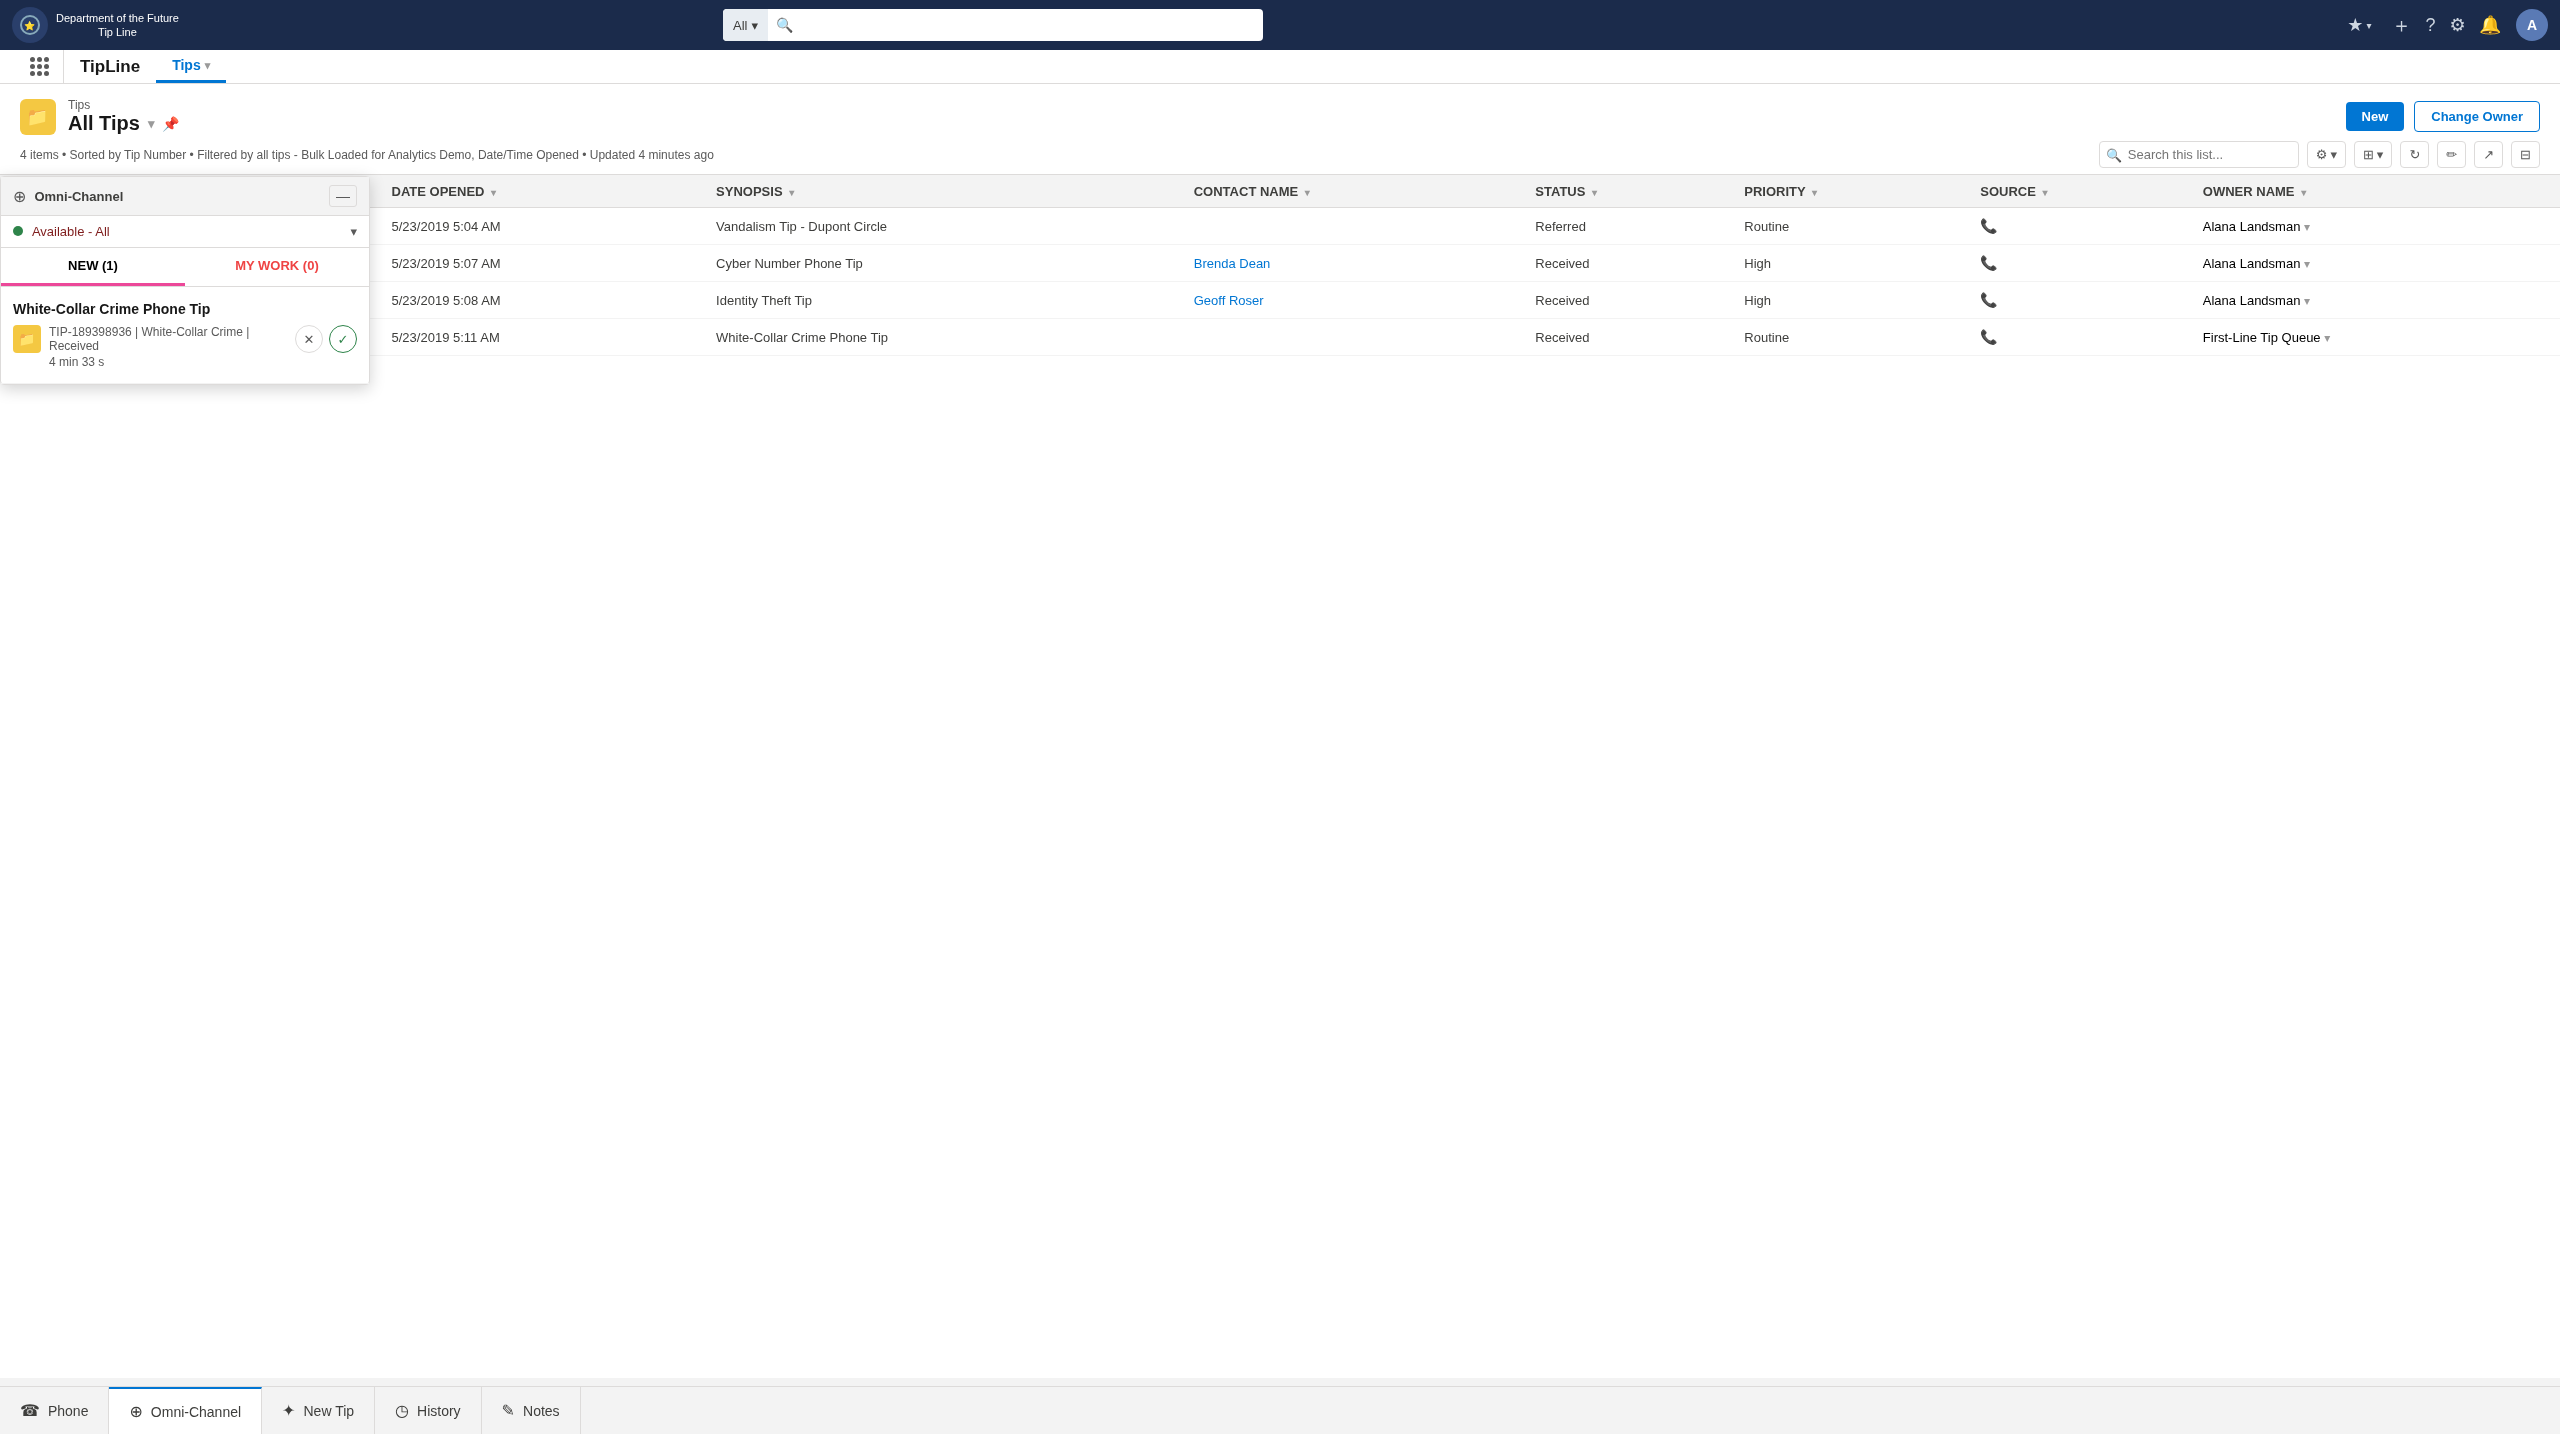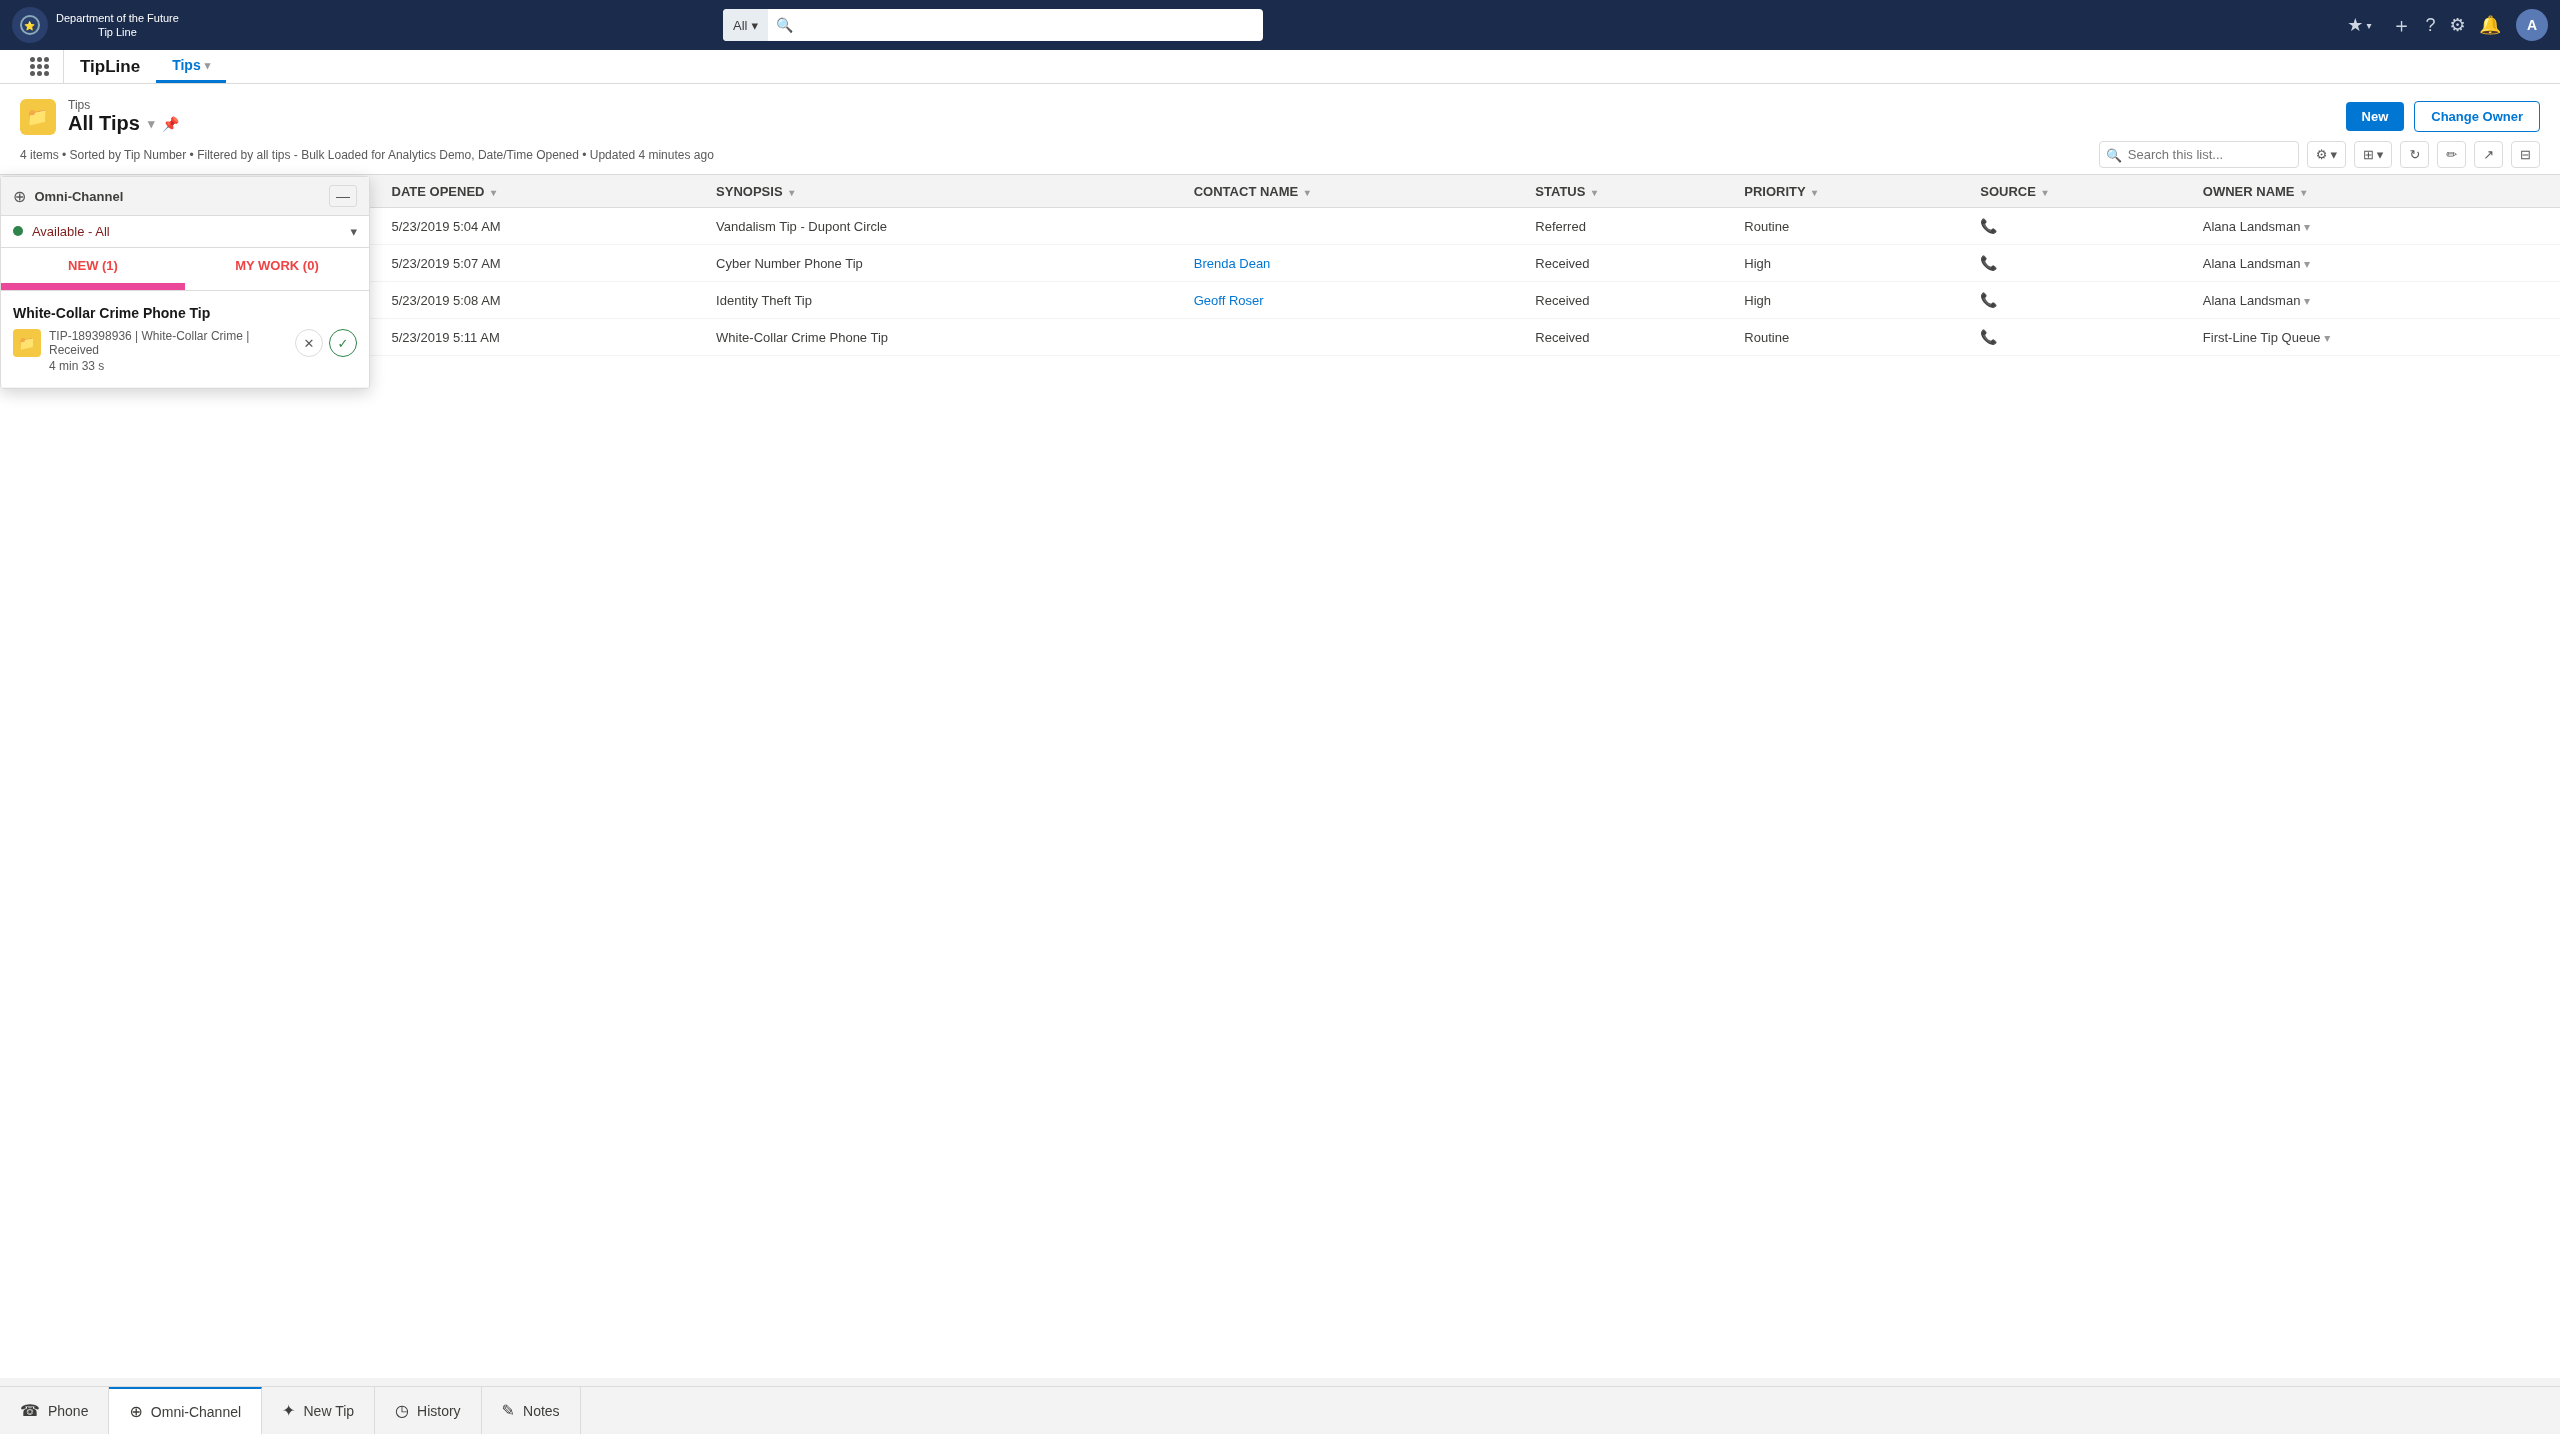--- a/index.html
+++ b/index.html
@@ -217,21 +217,21 @@
       white-space: nowrap;
     }
     .tips-table th .sort-icon { color: #0176d3; font-size: 10px; margin-left: 3px; }
     .tips-table th .filter-icon { color: #9a9a9a; font-size: 10px; margin-left: 3px; cursor: pointer; }
     .tips-table td {
       padding: 10px 12px;
       border-bottom: 1px solid #f3f3f3;
       vertical-align: middle;
       color: #3e3e3c;
     }
-    .tips-table .tip-link { color: #404040; text-decoration: none; font-weight: 500; }
+    .tips-table .tip-link { color: #000000; text-decoration: none; font-weight: 500; }
     .contact-link { color: #0176d3; text-decoration: none; }
     .row-num { color: #9a9a9a; font-size: 12px; width: 24px; }
     .phone-icon { color: #9a9a9a; font-size: 14px; }
     .dropdown-arrow-btn {
       background: none; border: none; cursor: pointer; color: #9a9a9a; font-size: 12px;
     }
     .checkbox-col { width: 32px; text-align: center; }
     .table-container {
       overflow-x: auto;
       position: relative;
@@ -277,22 +277,22 @@
       border-bottom: 1px solid #dddbda;
     }
     .omni-tab {
       flex: 1; text-align: center;
       padding: 10px;
       font-size: 13px; font-weight: 600; color: #ef4444;
       cursor: pointer;
       border-bottom: 3px solid transparent;
     }
     .omni-tab.active {
-      border-bottom: 7px solid #ec4899;
-      color: #ef4444;
+      border-bottom: 3px solid #ec4899;
+      color: #000000;
     }
     .omni-work-item {
       padding: 14px 12px;
       border-bottom: 1px solid #f3f3f3;
     }
     .work-item-title {
       font-size: 14px; font-weight: 600; color: #181818;
       margin-bottom: 8px;
     }
     .work-item-detail {

